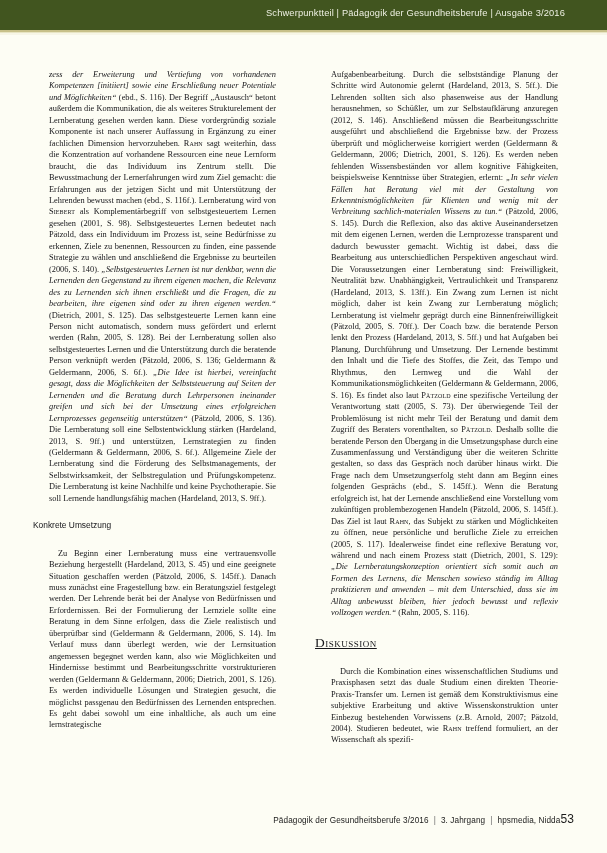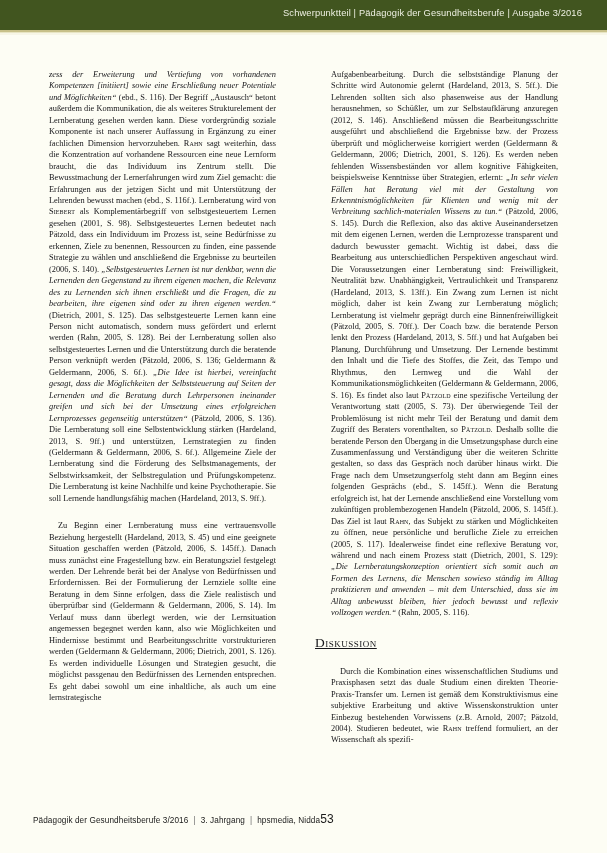--- a/index.html
+++ b/index.html
@@ -25,21 +25,21 @@
   .header-band {
     position: absolute;
     top: 0;
     left: 0;
     width: 607px;
     height: 30px;
     background: #41551f;
   }
   .header-text {
     position: absolute;
-    right: 25px;
+    right: 42px;
     top: 8px;
     color: #eef0e2;
     font-family: "Liberation Sans", sans-serif;
     font-size: 9.3px;
     letter-spacing: 0.15px;
     white-space: nowrap;
   }
   .header-rule-1 {
     position: absolute;
     top: 30px;
@@ -119,21 +119,21 @@
     text-decoration: underline;
   }
 
   
   .footer {
     position: absolute;
     left: 33px;
     top: 812px;
     width: 541px;
     display: flex;
-    justify-content: flex-start;
+    justify-content: flex-end;
     align-items: baseline;
     font-family: "Liberation Sans", sans-serif;
     font-size: 8.2px;
     color: #1a1a1a;
     letter-spacing: 0.1px;
   }
   .footer .sep {
     padding: 0 5px;
     color: #6a6a6a;
   }
@@ -154,20 +154,21 @@
   </div>
   <div class="header-rule-1"></div>
   <div class="header-rule-2"></div>
   <div class="header-rule-3"></div>
 
   <div class="columns">
 
     <div class="col">
       <p><span class="it">zess der Erweiterung und Vertiefung von vorhandenen Kompetenzen [initiiert] sowie eine Erschließung neuer Potentiale und Möglichkeiten“</span><span> (ebd., S. 116). Der Begriff „Austausch“ betont außerdem die Kommunikation, die als weiteres Strukturelement der Lernberatung gesehen werden kann. Diese vordergründig soziale Komponente ist nach unserer Auffassung in Ergänzung zu einer fachlichen Dimension hervorzuheben. </span><span class="sc">Rahn</span><span> sagt weiterhin, dass die Konzentration auf vorhandene Ressourcen eine neue Lernform braucht, die das Individuum ins Zentrum stellt. Die Bewusstmachung der Lernerfahrungen wird zum Ziel gemacht: die Erfahrungen aus der jetzigen Sicht und mit Unterstützung der Lehrenden bewusst machen (ebd., S. 116f.). Lernberatung wird von </span><span class="sc">Siebert</span><span> als Komplementärbegriff von selbstgesteuertem Lernen gesehen (2001, S. 98). Selbstgesteuertes Lernen bedeutet nach Pätzold, dass ein Individuum im Prozess ist, seine Bedürfnisse zu erkennen, Ziele zu benennen, Ressourcen zu finden, eine passende Strategie zu wählen und anschließend die Ergebnisse zu beurteilen (2006, S. 140). </span><span class="it">„Selbstgesteuertes Lernen ist nur denkbar, wenn die Lernenden den Gegenstand zu ihrem eigenen machen, die Relevanz des zu Lernenden sich ihnen erschließt und die Fragen, die zu bearbeiten, ihre eigenen sind oder zu ihren eigenen werden.“</span><span> (Dietrich, 2001, S. 125). Das selbstgesteuerte Lernen kann eine Person nicht automatisch, sondern muss gefördert und erlernt werden (Rahn, 2005, S. 128). Bei der Lernberatung sollen also selbstgesteuertes Lernen und die Unterstützung durch die beratende Person verknüpft werden (Pätzold, 2006, S. 136; Geldermann &amp; Geldermann, 2006, S. 6f.). </span><span class="it">„Die Idee ist hierbei, vereinfacht gesagt, dass die Möglichkeiten der Selbststeuerung auf Seiten der Lernenden und die Beratung durch Lehrpersonen ineinander greifen und sich bei der Umsetzung eines erfolgreichen Lernprozesses gegenseitig unterstützen“</span><span> (Pätzold, 2006, S. 136). Die Lernberatung soll eine Selbstentwicklung stärken (Hardeland, 2013, S. 9ff.) und unterstützen, Lernstrategien zu finden (Geldermann &amp; Geldermann, 2006, S. 6f.). Allgemeine Ziele der Lernberatung sind die Förderung des Selbstmanagements, der Selbstwirksamkeit, der Selbstregulation und Prüfungskompetenz. Die Lernberatung ist keine Nachhilfe und keine Psychotherapie. Sie soll Lernende handlungsfähig machen (Hardeland, 2013, S. 9ff.).</span></p>
 
+      <h3 class="sub">Konkrete Umsetzung</h3>
 
       <p class="indent">Zu Beginn einer Lernberatung muss eine vertrauensvolle Beziehung hergestellt (Hardeland, 2013, S. 45) und eine geeignete Situation geschaffen werden (Pätzold, 2006, S. 145ff.). Danach muss zunächst eine Fragestellung bzw. ein Beratungsziel festgelegt werden. Der Lehrende berät bei der Analyse von Bedürfnissen und Erfordernissen. Bei der Formulierung der Lernziele sollte eine Beratung in dem Sinne erfolgen, dass die Ziele realistisch und überprüfbar sind (Geldermann &amp; Geldermann, 2006, S. 14). Im Verlauf muss dann überlegt werden, wie der Lernsituation angemessen begegnet werden kann, also wie Möglichkeiten und Hindernisse bestimmt und Bearbeitungsschritte vorstrukturieren werden (Geldermann &amp; Geldermann, 2006; Dietrich, 2001, S. 126). Es werden individuelle Lösungen und Strategien gesucht, die möglichst passgenau den Bedürfnissen des Lernenden entsprechen. Es geht dabei sowohl um eine inhaltliche, als auch um eine lernstrategische</p>
     </div>
 
     <div class="col">
       <p><span>Aufgabenbearbeitung. Durch die selbstständige Planung der Schritte wird Autonomie gelernt (Hardeland, 2013, S. 5ff.). Die Lehrenden sollten sich also phasenweise aus der Handlung herausnehmen, so Schüßler, um zur Selbstaufklärung anzuregen (2012, S. 146). Anschließend müssen die Bearbeitungsschritte ausgeführt und abschließend die Ergebnisse bzw. der Prozess überprüft und möglicherweise korrigiert werden (Geldermann &amp; Geldermann, 2006; Dietrich, 2001, S. 126). Es werden neben fehlenden Wissensbeständen vor allem kognitive Fähigkeiten, beispielsweise Kenntnisse über Strategien, erlernt: </span><span class="it">„In sehr vielen Fällen hat Beratung viel mit der Gestaltung von Erkenntnismöglichkeiten für Klienten und wenig mit der Verbreitung sachlich-materialen Wissens zu tun.“</span><span> (Pätzold, 2006, S. 145). Durch die Reflexion, also das aktive Auseinandersetzen mit dem eigenen Lernen, werden die Lernprozesse transparent und dadurch bewusster gemacht. Wichtig ist dabei, dass die Bearbeitung aus unterschiedlichen Perspektiven angeschaut wird. Die Voraussetzungen einer Lernberatung sind: Freiwilligkeit, Neutralität bzw. Unabhängigkeit, Vertraulichkeit und Transparenz (Hardeland, 2013, S. 13ff.). Ein Zwang zum Lernen ist nicht möglich, daher ist kein Zwang zur Lernberatung möglich; Lernberatung ist vielmehr geprägt durch eine Binnenfreiwilligkeit (Pätzold, 2005, S. 70ff.). Der Coach bzw. die beratende Person lenkt den Prozess (Hardeland, 2013, S. 5ff.) und hat Aufgaben bei Planung, Durchführung und Umsetzung. Der Lernende bestimmt den Inhalt und die Tiefe des Stoffes, die Zeit, das Tempo und Rhythmus, den Lernweg und die Wahl der Kommunikationsmöglichkeiten (Geldermann &amp; Geldermann, 2006, S. 16). Es findet also laut </span><span class="sc">Pätzold</span><span> eine spezifische Verteilung der Verantwortung statt (2005, S. 73). Der überwiegende Teil der Problemlösung ist nicht mehr Teil der Beratung und damit dem Zugriff des Beraters vorenthalten, so </span><span class="sc">Pätzold</span><span>. Deshalb sollte die beratende Person den Übergang in die Umsetzungsphase durch eine Zusammenfassung und Verständigung über die weiteren Schritte gestalten, so dass das Gespräch noch darüber hinaus wirkt. Die Frage nach dem Umsetzungserfolg steht dann am Beginn eines folgenden Gesprächs (ebd., S. 145ff.). Wenn die Beratung erfolgreich ist, hat der Lernende anschließend eine Vorstellung vom zukünftigen problembezogenen Handeln (Pätzold, 2006, S. 145ff.). Das Ziel ist laut </span><span class="sc">Rahn</span><span>, das Subjekt zu stärken und Möglichkeiten zu öffnen, neue persönliche und berufliche Ziele zu erreichen (2005, S. 117). Idealerweise findet eine reflexive Beratung vor, während und nach einem Prozess statt (Dietrich, 2001, S. 129): </span><span class="it">„Die Lernberatungskonzeption orientiert sich somit auch an Formen des Lernens, die Menschen sowieso ständig im Alltag praktizieren und anwenden – mit dem Unterschied, dass sie im Alltag unbewusst bleiben, hier jedoch bewusst und reflexiv vollzogen werden.“</span><span> (Rahn, 2005, S. 116).</span></p>
 
       <h2 class="section">Diskussion</h2>
 
       <p class="indent"><span>Durch die Kombination eines wissenschaftlichen Studiums und Praxisphasen setzt das duale Studium einen direkten Theorie-Praxis-Transfer um. Lernen ist gemäß dem Konstruktivismus eine subjektive Erarbeitung und aktive Wissenskonstruktion unter Einbezug bestehenden Vorwissens (z.B. Arnold, 2007; Pätzold, 2004). Studieren bedeutet, wie </span><span class="sc">Rahn</span><span> treffend formuliert, an der Wissenschaft als spezifi-</span></p>

